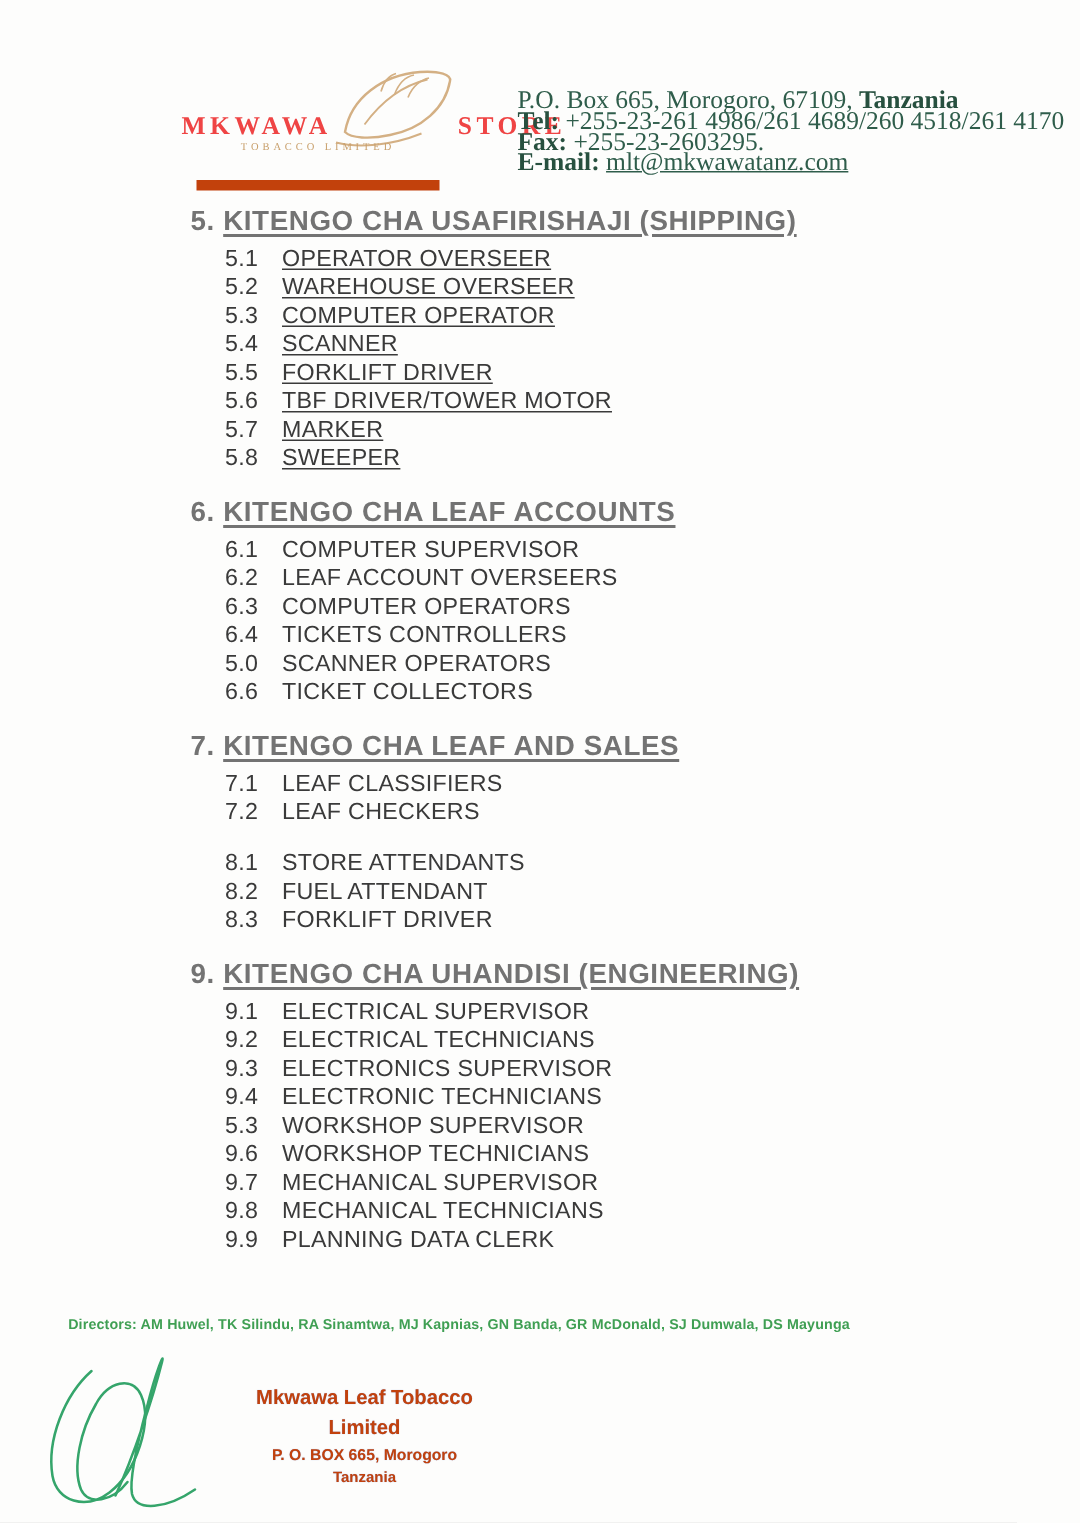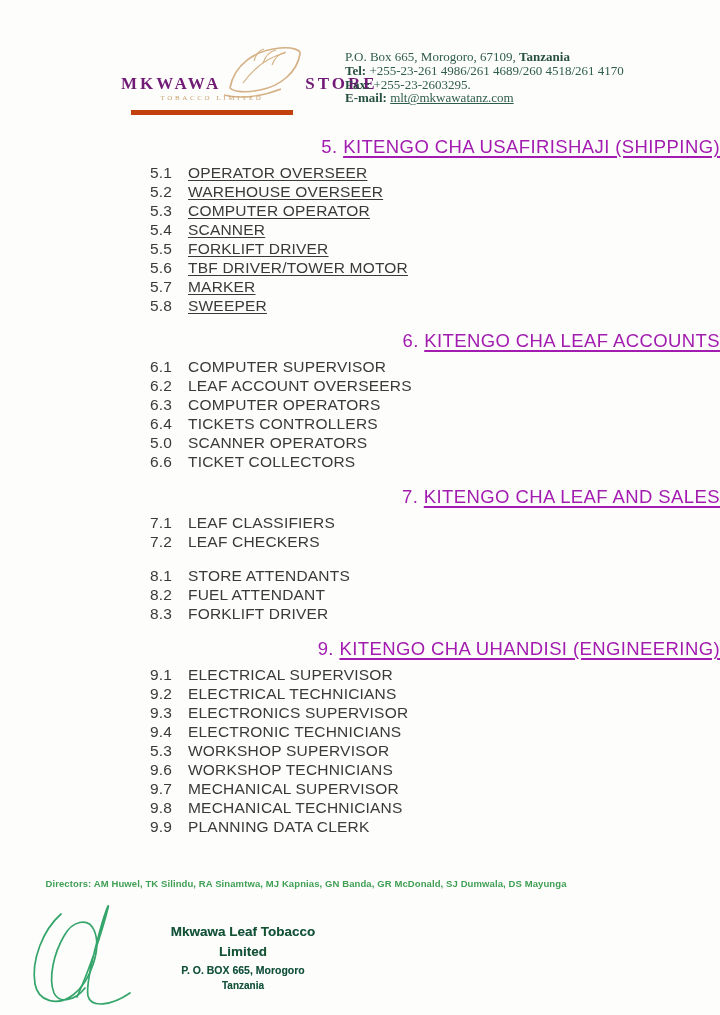--- a/index.html
+++ b/index.html
@@ -5,56 +5,56 @@
   html,body{margin:0;padding:0;background:#e8e8e8;}
   .page{
     position:relative;width:720px;height:1015px;background:#fdfdfc;
     font-family:"Liberation Sans",sans-serif;overflow:hidden;margin:0 auto;
   }
   
   .logo{position:absolute;left:121px;top:44px;width:200px;}
   .logo-row{display:flex;align-items:flex-end;}
   .logo-word{
     font-family:"Liberation Serif",serif;font-weight:bold;font-size:17px;
-    letter-spacing:3px;color:#701a75;line-height:1;text-align:right;
+    letter-spacing:3px;color:#ef4444;line-height:1;text-align:right;
   }
   .leaf-wrap{width:82px;height:54px;margin:0 0 -6px 2px;flex:0 0 auto;}
   .logo-sub{
     font-family:"Liberation Serif",serif;font-size:7px;letter-spacing:2.6px;
     color:#c89f6b;text-align:center;width:162px;margin:2px 0 0 10px;
-    border-bottom:5px solid #c2410c;padding-bottom:8px;line-height:1.2;
+    border-bottom:7px solid #c2410c;padding-bottom:18px;line-height:1.2;
   }
   .contact{
-    position:absolute;left:345px;top:50px;
-    font-family:"Liberation Serif",serif;font-size:13px;color:#2f5d4b;
+    position:absolute;left:345px;top:60px;
+    font-family:"Liberation Serif",serif;font-size:17px;color:#2f5d4b;
     line-height:13.8px;white-space:nowrap;
   }
   .contact b{font-weight:bold;color:#27503f;}
   .email{color:#2f5d4b;text-decoration:underline;cursor:pointer;}
   
   .content{position:absolute;left:0;top:136px;width:720px;}
   .sec{margin:0 0 15px 127px;}
   .sec-h{
-    margin:0 0 5px 0;font-size:18.5px;font-weight:400;color:#a21caf;
-    letter-spacing:0.4px;line-height:22px;text-align:right;
+    margin:0 0 5px 0;font-size:18.5px;font-weight:700;color:#737373;
+    letter-spacing:0.4px;line-height:22px;
   }
   .sec-title{text-decoration:underline;text-decoration-thickness:1.5px;text-underline-offset:3px;}
   .row{display:flex;line-height:19px;font-size:15.5px;color:#3a3a3a;letter-spacing:0.2px;}
   .inum{width:38px;flex:0 0 auto;margin-left:23px;}
   .ilabel{white-space:nowrap;}
   .rows.u .ilabel{text-decoration:underline;text-decoration-thickness:1.2px;text-underline-offset:2px;}
   
   .directors{
     position:absolute;left:0;top:878px;width:612px;text-align:center;
     font-size:9.5px;font-weight:bold;color:#3f9f53;letter-spacing:0.1px;
   }
   .signature{position:absolute;left:22px;top:898px;}
   .stamp{
     position:absolute;left:158px;top:922px;width:170px;text-align:center;
-    color:#14532d;font-weight:bold;line-height:1.5;
+    color:#c2410c;font-weight:bold;line-height:1.5;
     text-shadow:0 0 0.6px rgba(63,111,214,0.55);
   }
   .stamp-l1{font-size:13.5px;}
   .stamp-l2{font-size:10.5px;}
   .stamp-l3{font-size:10px;}
 </style>
 </head>
 <body>
 
 <div class="page">

